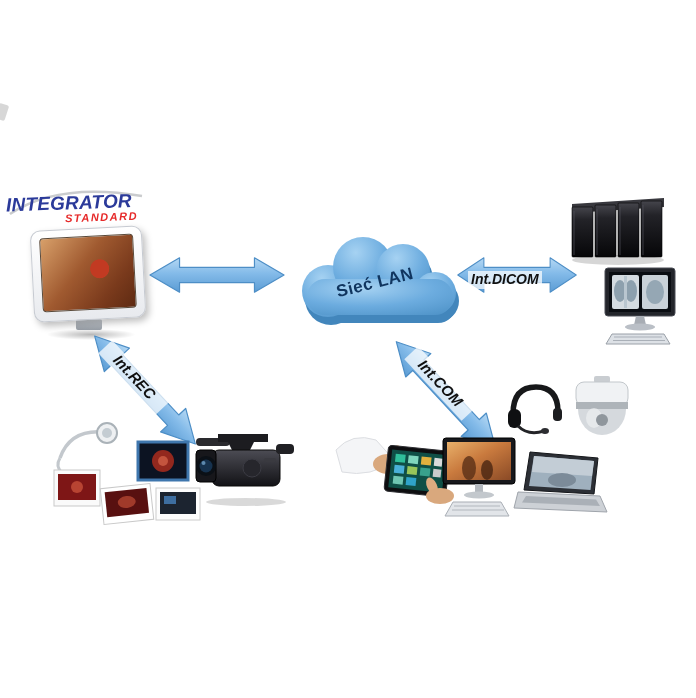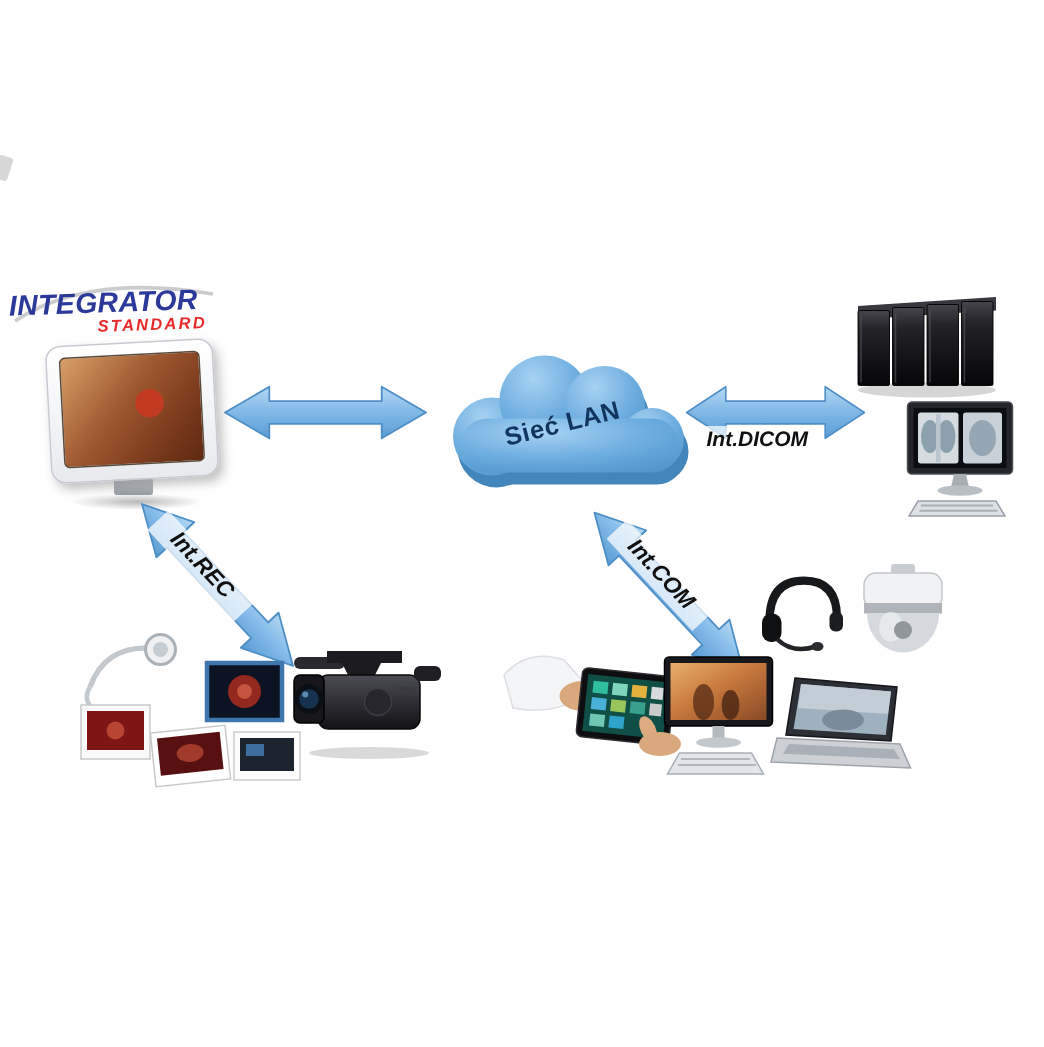--- a/index.html
+++ b/index.html
@@ -37,21 +37,21 @@
 
   
   .arrow svg{left:0;top:0;width:100%;height:100%;}
   #arrow-ws-lan{left:148px;top:254px;width:138px;height:42px;}
   #arrow-lan-dicom{left:456px;top:254px;width:122px;height:42px;}
   #arrow-ws-rec{left:69px;top:369px;width:152px;height:42px;transform:rotate(47deg);}
   #arrow-lan-com{left:371px;top:374px;width:150px;height:42px;transform:rotate(47deg);}
 
   .conn-label{font-style:italic;font-weight:700;font-size:15px;color:#101010;
     background:rgba(255,255,255,.72);padding:0 3px;white-space:nowrap;line-height:1.25;}
-  #label-dicom{left:468px;top:271px;font-size:14px;margin-top:13px;}
+  #label-dicom{left:468px;top:271px;font-size:14px;}
   #label-rec{left:92px;top:368px;width:84px;text-align:center;transform:rotate(47deg);}
   #label-com{left:398px;top:374px;width:84px;text-align:center;transform:rotate(47deg);}
 
   
   #cloud{left:283px;top:233px;width:182px;height:104px;}
   #cloud svg{left:0;top:0;width:100%;height:100%;}
   .cloud-label{left:30px;top:40px;width:124px;text-align:center;transform:rotate(-14deg);
     font-weight:700;font-size:17px;color:#10355f;letter-spacing:.5px;}
 
   

